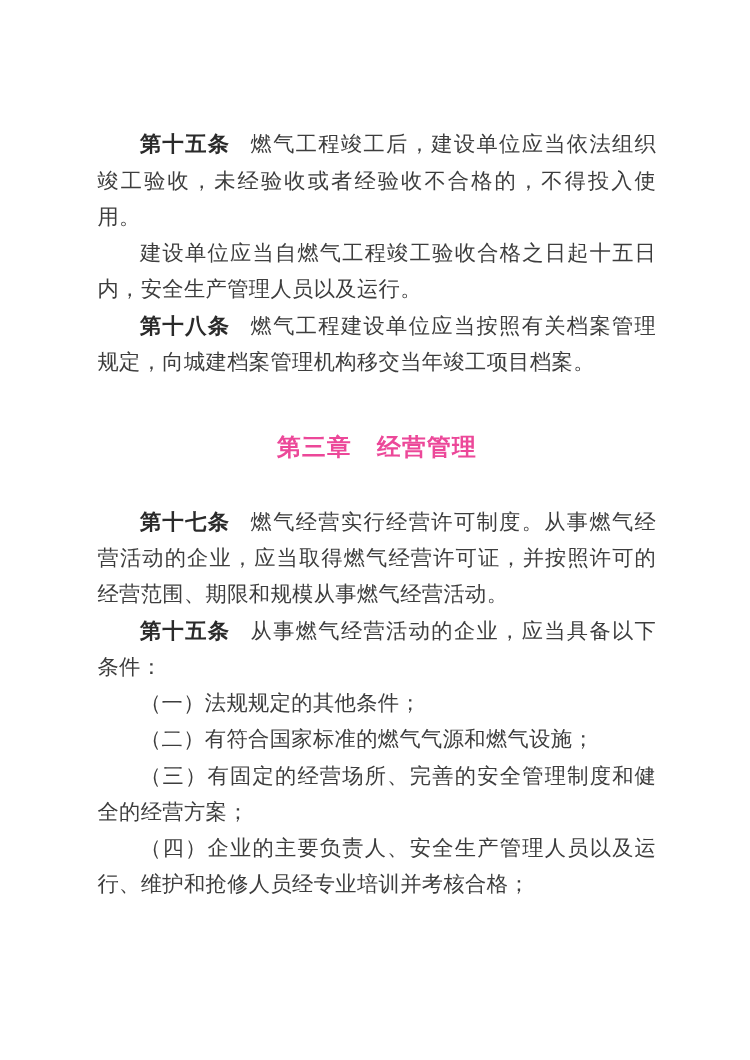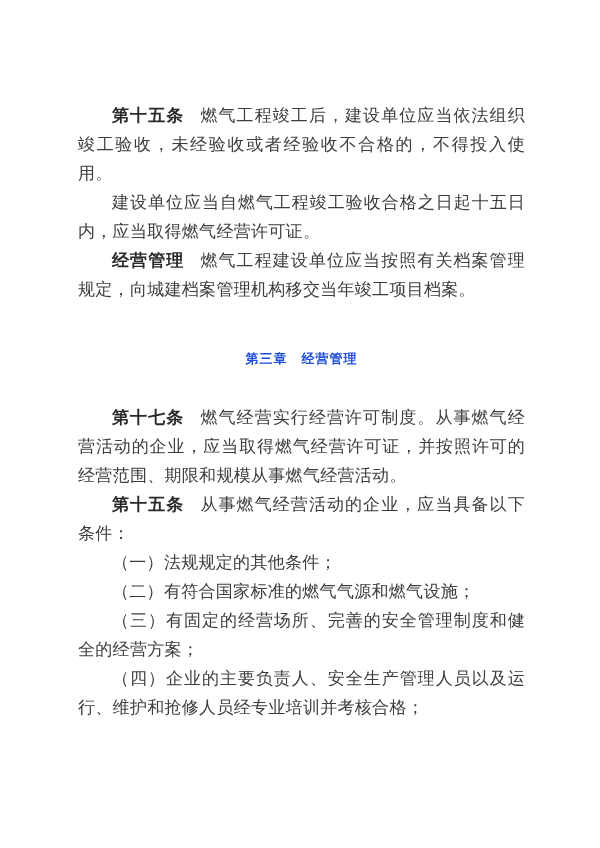--- a/index.html
+++ b/index.html
@@ -38,23 +38,23 @@
     margin-right: 0.95em;
   }
   .lead:empty {
     display: none;
   }
   .chapter {
     margin: 40px 0 29px 0;
     text-align: center;
     font-family: "Liberation Sans", "DejaVu Sans", sans-serif;
     font-weight: bold;
-    font-size: 13px;
+    font-size: 19px;
     line-height: 30px;
-    color: #1d4ed8;
+    color: #ec4899;
     letter-spacing: 1px;
     text-indent: 0;
   }
   .page-number {
     position: absolute;
     left: 85px;
     top: 803px;
     display: flex;
     align-items: center;
     gap: 13px;
@@ -67,23 +67,23 @@
   }
 </style>
 </head>
 <body>
 
 <div class="page">
   <div class="content">
 
     <p class="para"><span class="lead">第十五条</span><span>燃气工程竣工后，建设单位应当依法组织竣工验收，未经验收或者经验收不合格的，不得投入使用。</span></p>
 
-    <p class="para"><span>建设单位应当自燃气工程竣工验收合格之日起十五日内，应当取得燃气经营许可证。</span></p>
+    <p class="para"><span>建设单位应当自燃气工程竣工验收合格之日起十五日内，安全生产管理人员以及运行。</span></p>
 
-    <p class="para"><span class="lead">经营管理</span><span>燃气工程建设单位应当按照有关档案管理规定，向城建档案管理机构移交当年竣工项目档案。</span></p>
+    <p class="para"><span class="lead">第十八条</span><span>燃气工程建设单位应当按照有关档案管理规定，向城建档案管理机构移交当年竣工项目档案。</span></p>
 
     <h2 class="chapter">第三章　经营管理</h2>
 
     <p class="para"><span class="lead">第十七条</span><span>燃气经营实行经营许可制度。从事燃气经营活动的企业，应当取得燃气经营许可证，并按照许可的经营范围、期限和规模从事燃气经营活动。</span></p>
 
     <p class="para"><span class="lead">第十五条</span><span>从事燃气经营活动的企业，应当具备以下条件：</span></p>
 
     <p class="para"><span>（一）法规规定的其他条件；</span></p>
 
     <p class="para"><span>（二）有符合国家标准的燃气气源和燃气设施；</span></p>

